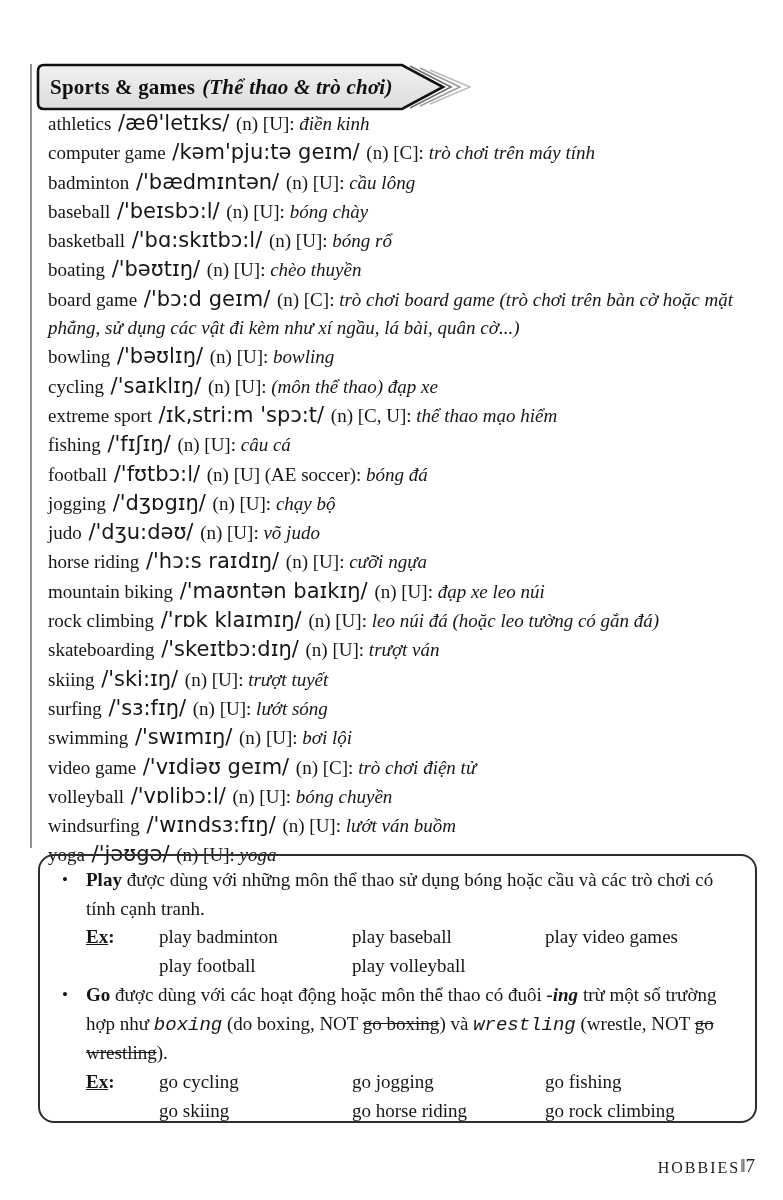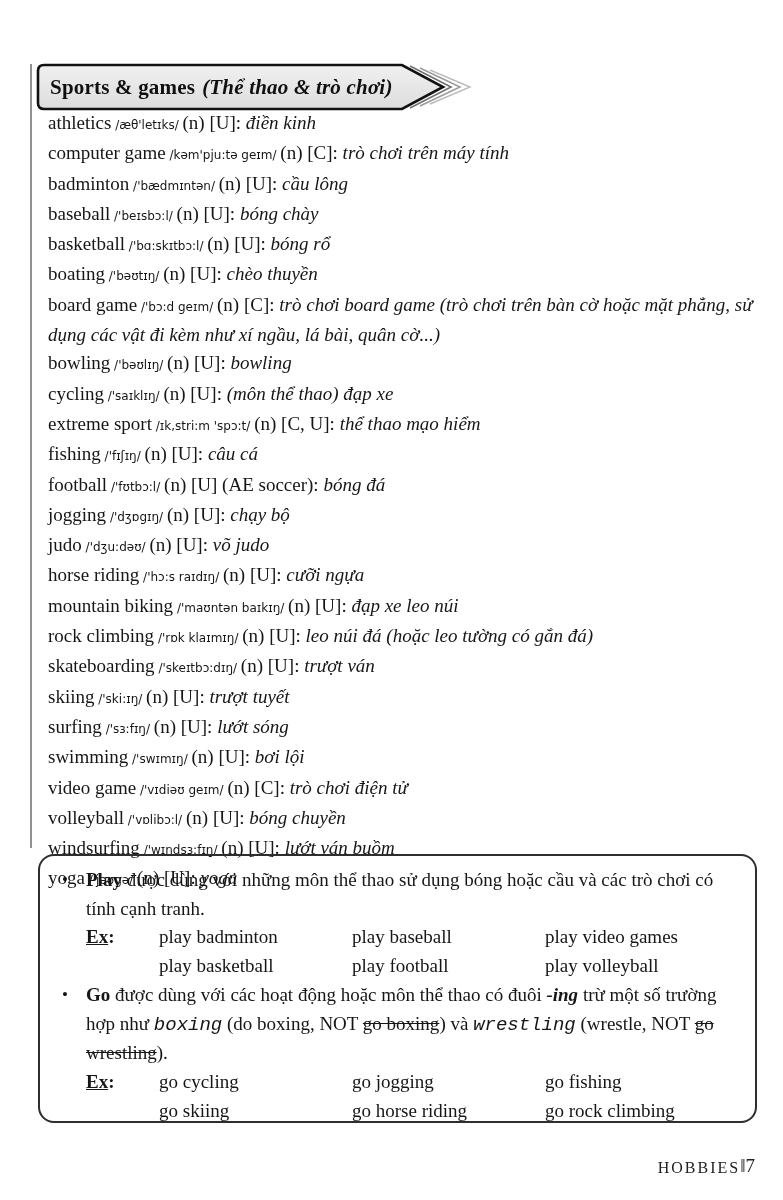--- a/index.html
+++ b/index.html
@@ -19,21 +19,21 @@
   .banner-text {
     position:absolute; left:16px; top:0; height:50px;
     display:flex; align-items:center; white-space:nowrap;
     font-family:Liberation Serif, serif;
     font-weight:bold; font-size:21px; color:#101010; letter-spacing:.2px;
   }
   .banner-vi { font-style:italic; margin-left:7px; }
 
   
   .vocab { position:absolute; left:48px; top:109px; width:712px; font-size:19px; line-height:28.3px; }
-  .entry .ipa { font-family:"DejaVu Sans", sans-serif; font-size:12px; }
+  .entry .ipa { font-family:"DejaVu Sans", sans-serif; font-size:21px; }
   .entry .meaning { font-style:italic;margin-top:32px; }
 
   
   .notebox {
     position:absolute; left:38px; top:854px; width:719px; height:269px;
     border:2px solid #2e2e2e; border-radius:16px;
     padding:10px 24px 0 22px;
     font-size:19px; line-height:28.7px; overflow:hidden;
   }
   .note-bullet { display:flex; }
@@ -136,21 +136,20 @@
       <div class="note-bullet">
         <span class="bullet-dot">•</span>
         <div class="note-content">
           <div class="note-text"><span class="seg-b">Play</span><span class="seg-n"> được dùng với những môn thể thao sử dụng bóng hoặc cầu và các trò chơi có tính cạnh tranh.</span></div>
           <div class="ex-row">
             <span class="ex-label-wrap"><span class="ex-label">Ex</span><span class="ex-colon">:</span></span>
             <div class="ex-grid">
               <div class="ex-cell">play badminton</div>
               <div class="ex-cell">play baseball</div>
               <div class="ex-cell">play video games</div>
-              <div class="ex-cell">play basketball</div>
               <div class="ex-cell">play football</div>
               <div class="ex-cell">play volleyball</div>
             </div>
           </div>
         </div>
       </div>
       <div class="note-bullet">
         <span class="bullet-dot">•</span>
         <div class="note-content">
           <div class="note-text"><span class="seg-b">Go</span><span class="seg-n"> được dùng với các hoạt động hoặc môn thể thao có đuôi </span><span class="seg-bi">-ing</span><span class="seg-n"> trừ một số trường hợp như </span><span class="seg-i">boxing</span><span class="seg-n"> (do boxing, NOT </span><span class="seg-st">go boxing</span><span class="seg-n">) và </span><span class="seg-i">wrestling</span><span class="seg-n"> (wrestle, NOT </span><span class="seg-st">go wrestling</span><span class="seg-n">).</span></div>

